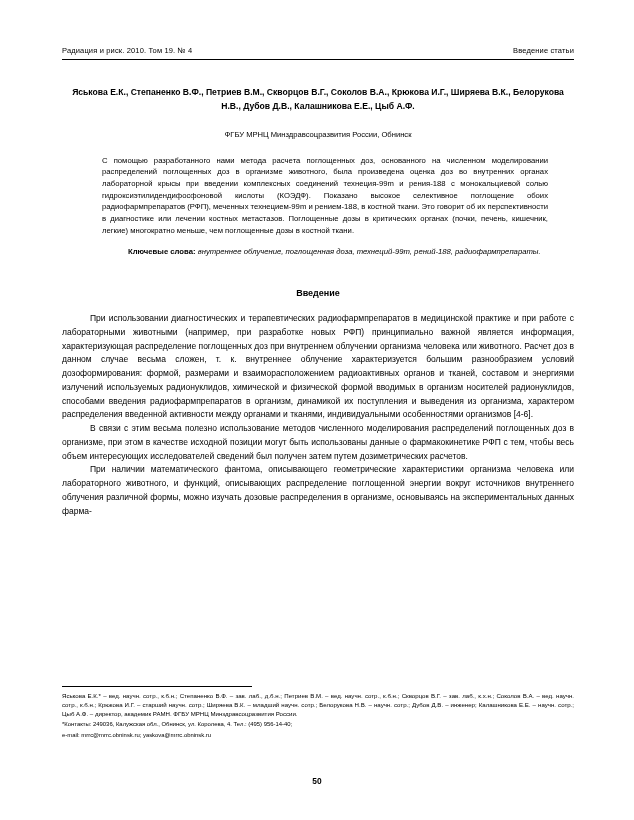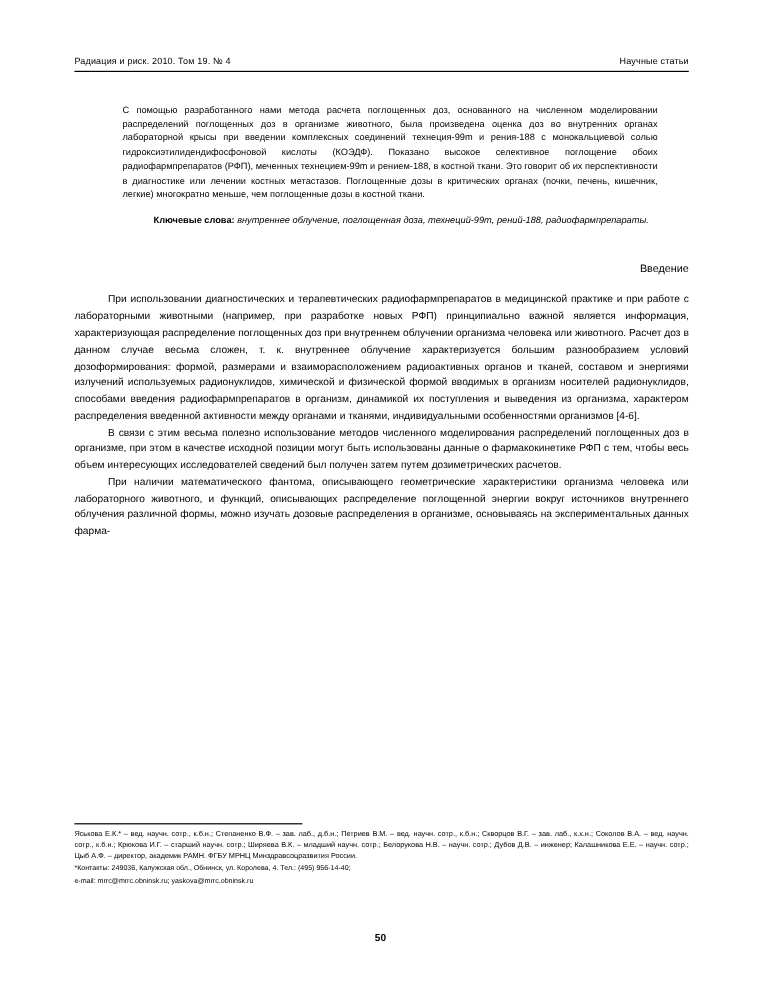--- a/index.html
+++ b/index.html
@@ -74,23 +74,23 @@
   .abstract p { margin: 0 0 10px 0; }
   .keywords {
     margin: 6px 26px 0 26px;
     font-size: 7.7px;
     line-height: 1.5;
     text-align: justify;
   }
   .keywords .kw-label { font-weight: bold; padding-left: 40px; }
   .keywords .kw-text { font-style: italic; }
   .section-head {
-    text-align: right;
+    text-align: center;
     font-size: 9px;
-    font-weight: normal;
+    font-weight: bold;
     margin: 30px 0 14px 0;
   }
   .body-text {
     font-size: 8.5px;
     line-height: 1.62;
     text-align: justify;
   }
   .body-text p {
     margin: 0 0 0 0;
     text-indent: 28px;
@@ -125,26 +125,28 @@
   }
 </style>
 </head>
 <body>
 
 <div class="page">
   <div class="content">
 
     <div class="runhead">
       <span class="left">Радиация и риск. 2010. Том 19. № 4</span>
-      <span class="right">Научные статьи</span>
+      <span class="right">Введение статьи</span>
     </div>
     <div class="rule"></div>
 
 
+    <div class="authors">Яськова Е.К., Степаненко В.Ф., Петриев В.М., Скворцов В.Г., Соколов В.А., Крюкова И.Г., Ширяева В.К., Белорукова Н.В., Дубов Д.В., Калашникова Е.Е., Цыб А.Ф.</div>
 
+    <div class="affil">ФГБУ МРНЦ Минздравсоцразвития России, Обнинск</div>
 
     <div class="abstract">
       <p>С помощью разработанного нами метода расчета поглощенных доз, основанного на численном моделировании распределений поглощенных доз в организме животного, была произведена оценка доз во внутренних органах лабораторной крысы при введении комплексных соединений технеция-99m и рения-188 с монокальциевой солью гидроксиэтилидендифосфоновой кислоты (КОЭДФ). Показано высокое селективное поглощение обоих радиофармпрепаратов (РФП), меченных технецием-99m и рением-188, в костной ткани. Это говорит об их перспективности в диагностике или лечении костных метастазов. Поглощенные дозы в критических органах (почки, печень, кишечник, легкие) многократно меньше, чем поглощенные дозы в костной ткани.</p>
     </div>
 
     <div class="keywords">
       <span class="kw-label">Ключевые слова:</span>
       <span class="kw-text">внутреннее облучение, поглощенная доза, технеций-99m, рений-188, радиофармпрепараты.</span>
     </div>
 

